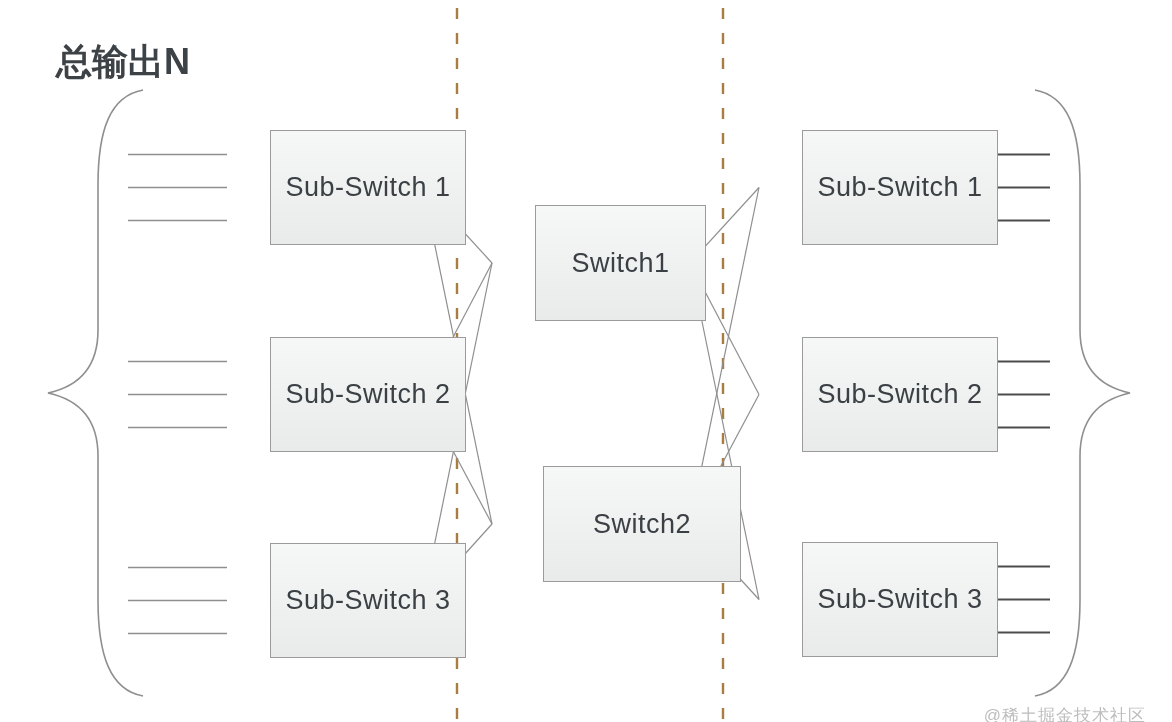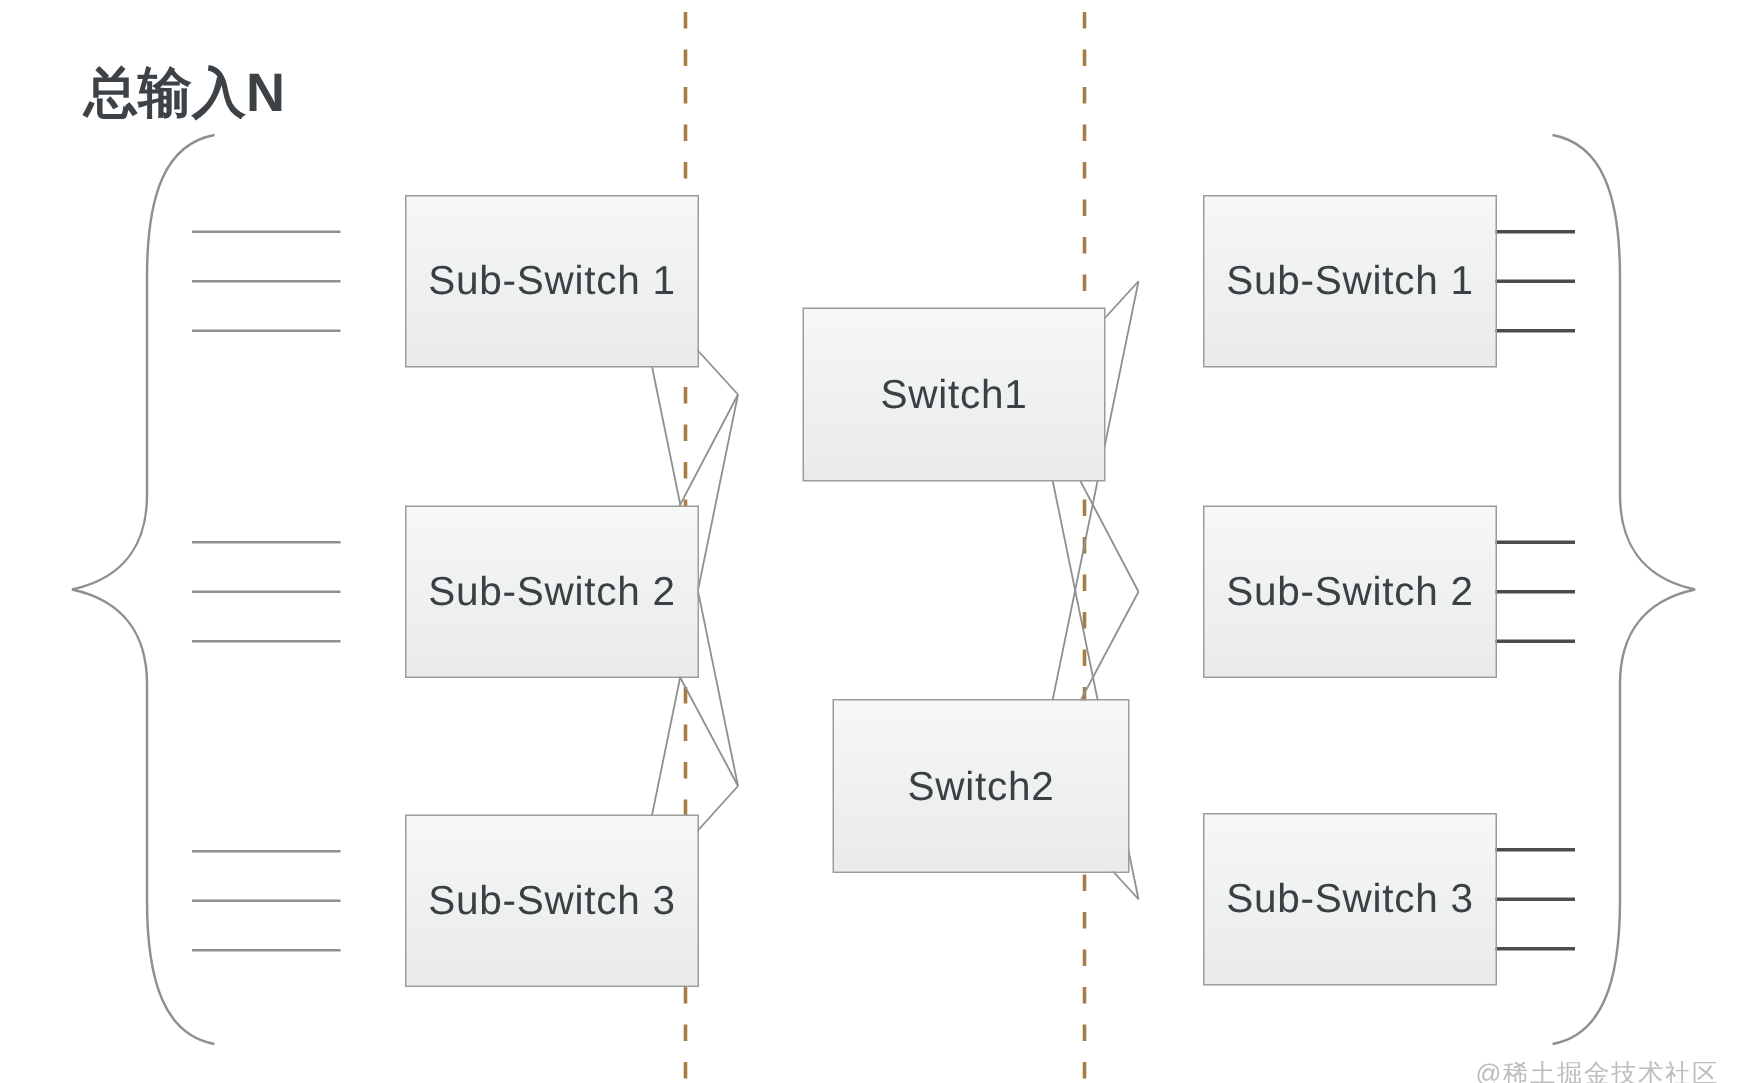--- a/index.html
+++ b/index.html
@@ -76,27 +76,27 @@
         <line x1="955" y1="220.5" x2="1050" y2="220.5" class="port-out"></line>
         <line x1="955" y1="361.5" x2="1050" y2="361.5" class="port-out"></line>
         <line x1="955" y1="394.5" x2="1050" y2="394.5" class="port-out"></line>
         <line x1="955" y1="427.5" x2="1050" y2="427.5" class="port-out"></line>
         <line x1="955" y1="566.5" x2="1050" y2="566.5" class="port-out"></line>
         <line x1="955" y1="599.5" x2="1050" y2="599.5" class="port-out"></line>
         <line x1="955" y1="632.5" x2="1050" y2="632.5" class="port-out"></line>
       </g>
   </svg>
 
-  <div class="side-label" style="left:56px;top:38px">总输入N</div>
+  <div class="side-label" style="left:56px;top:38px">总输出N</div>
 
   <div class="node" style="left:227px;top:130px;width:196px;height:115px">Sub-Switch 1</div>
   <div class="node" style="left:227px;top:337px;width:196px;height:115px">Sub-Switch 2</div>
   <div class="node" style="left:227px;top:543px;width:196px;height:115px">Sub-Switch 3</div>
 
-  <div class="node" style="left:492px;top:205px;width:202px;height:116px">Switch1</div>
-  <div class="node" style="left:512px;top:466px;width:198px;height:116px">Switch2</div>
+  <div class="node" style="left:492px;top:205px;width:171px;height:116px">Switch1</div>
+  <div class="node" style="left:500px;top:466px;width:198px;height:116px">Switch2</div>
 
   <div class="node" style="left:759px;top:130px;width:196px;height:115px">Sub-Switch 1</div>
   <div class="node" style="left:759px;top:337px;width:196px;height:115px">Sub-Switch 2</div>
   <div class="node" style="left:759px;top:542px;width:196px;height:115px">Sub-Switch 3</div>
 
   <div class="watermark">@稀土掘金技术社区</div>
 </div>
 
 </body></html>

